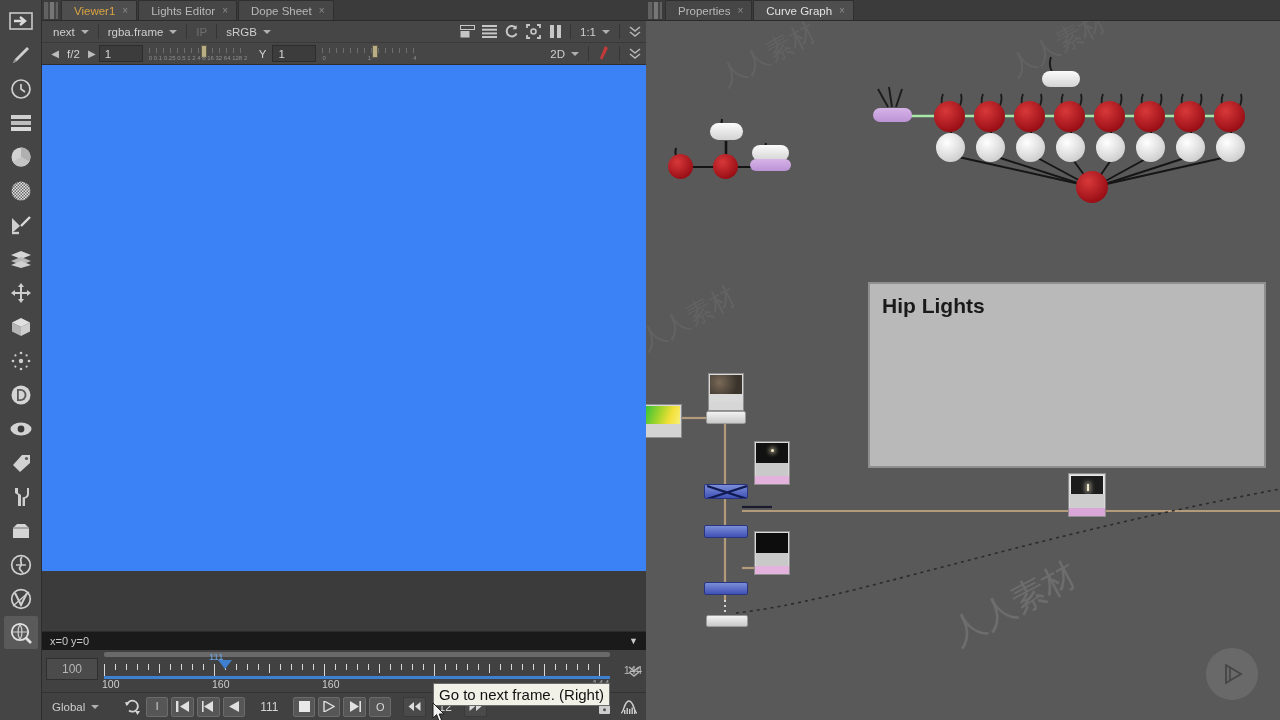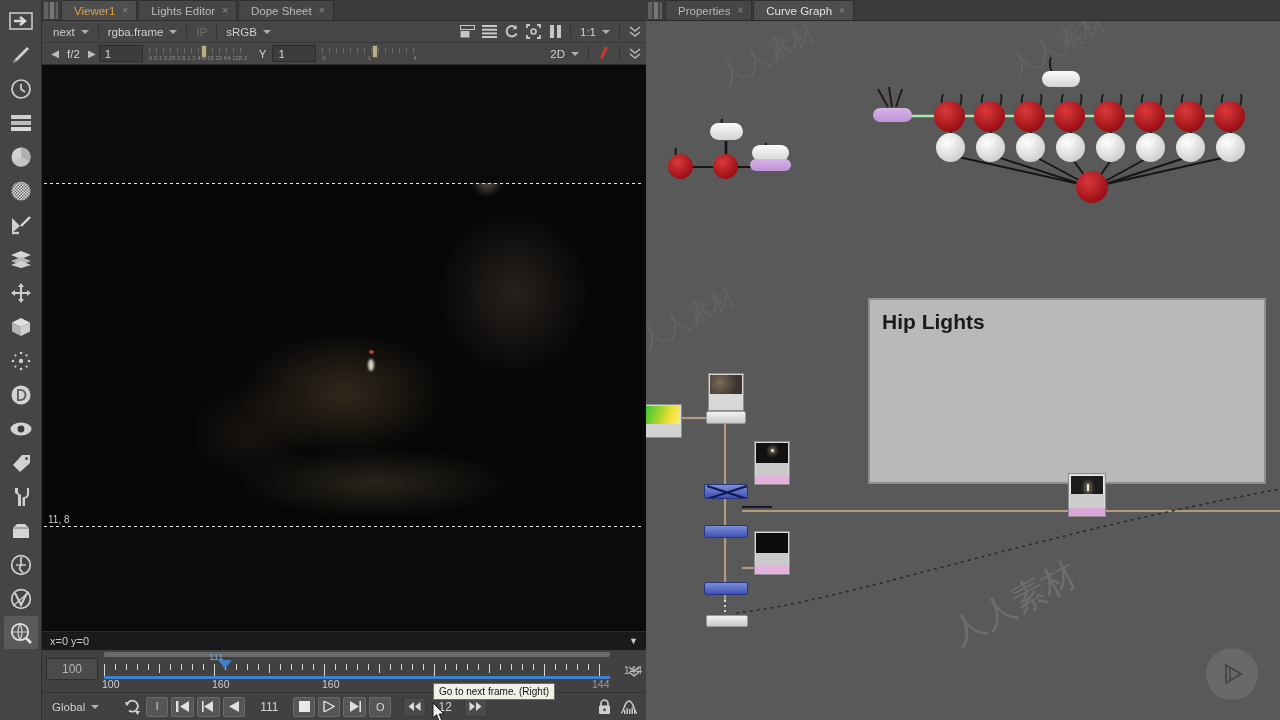--- a/index.html
+++ b/index.html
@@ -162,21 +162,21 @@
   .tbtn.flat{ background:#4a4a4a;border-color:#3a3a3a; }
   .tframe{
     min-width:36px;height:20px;background:#414141;border:none;
     display:flex;align-items:center;justify-content:center;
     font-size:12px;color:#d2d2d2; margin:0 3px;
   }
   .globaldd{ display:flex;align-items:center;gap:6px;font-size:11.5px;color:#cdcdcd;padding:0 4px;}
 
   #tooltip{
     position:absolute; left:391px; top:683px;
-    background:#f2f1e8; color:#111; font-size:10px;
+    background:#f2f1e8; color:#111; font-size:15px;
     padding:2px 5px; border:1px solid #6d6d6d; white-space:nowrap;
     z-index:50;
   }
   #cursor{ position:absolute; left:390px; top:703px; z-index:60; }
 
   
   #graphPane{
     position:absolute; left:646px; top:0; width:634px; height:720px;
     background:#3b3b3b;
   }
@@ -486,30 +486,20 @@
           </svg>
       </div>
       <div class="vsep"></div>
       <div class="iconbtn">
         <svg width="12" height="13" viewBox="0 0 12 13">
             <path d="M1 2 L6 6 L11 2 M1 7 L6 11 L11 7" fill="none" stroke="#b6b6b6" stroke-width="1.6"></path>
           </svg>
       </div>
     </div>
 
-    <div id="viewerImg">
-      <div id="imgframe">
-        <div class="dashed-edge" style="top:0"></div>
-        <div class="dashed-edge" style="bottom:0"></div>
-        <div class="hotspot" style="left:325px;top:167px;width:5px;height:4px;background:rgba(210,70,70,.85);filter:blur(.6px)"></div>
-        <div class="hotspot" style="left:324px;top:176px;width:6px;height:12px;background:rgba(235,230,210,.9);filter:blur(1px)"></div>
-        <div class="hotspot" style="left:432px;top:-13px;width:22px;height:22px;background:rgba(200,190,175,.35);filter:blur(4px)"></div>
-        <div class="imgcoord">11, 8</div>
-      </div>
-    </div>
 
     <div id="viewerStatus">
       <span>x=0 y=0</span>
       <span style="font-size:9px">▼</span>
     </div>
 
     <div id="timeline">
       <div class="tlframebox">100</div>
       <div class="tlbarwrap">
         <div class="tlscroll"></div>
@@ -757,21 +747,21 @@
             <path d="M505 135 L454 163"></path>
           <path d="M545 135 L456 164"></path>
             <path d="M585 135 L456 164"></path>
         </g>
         <g fill="#161616">
           <polygon points="440,165 432,160 434,168"></polygon>
           <polygon points="452,165 460,160 458,168"></polygon>
         </g>
       </svg>
 
-      <div class="backdrop" id="hipBackdrop" style="left:222px;top:277px;width:398px;height:186px;">
+      <div class="backdrop" id="hipBackdrop" style="left:222px;top:261px;width:398px;height:186px;">
         <div class="bd-title">Hip Lights</div>
       </div>
 
       <div class="nsphere nred" style="left:22px;top:133px;width:25px;height:25px"></div>
       <div class="nsphere nred" style="left:67px;top:133px;width:25px;height:25px"></div>
       <div class="npill nwhitepill" style="left:64px;top:102px;width:33px;height:17px"></div>
       <div class="npill nwhitepill" style="left:106px;top:124px;width:37px;height:16px"></div>
       <div class="npill npurplepill" style="left:104px;top:138px;width:41px;height:12px"></div>
 
       <div class="npill npurplepill" style="left:227px;top:87px;width:39px;height:14px"></div>

